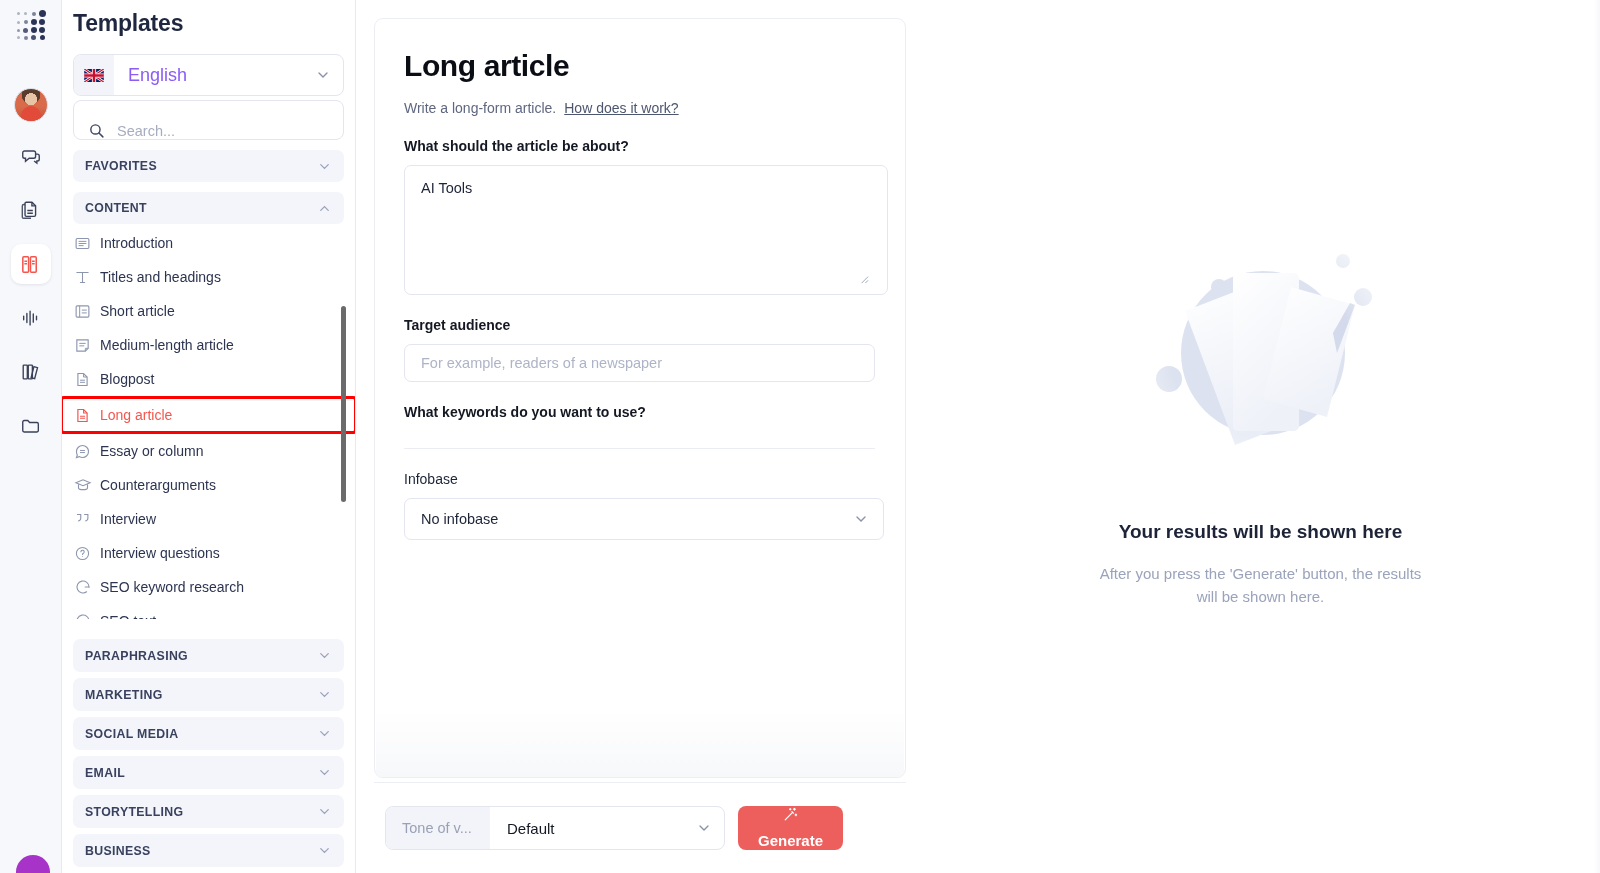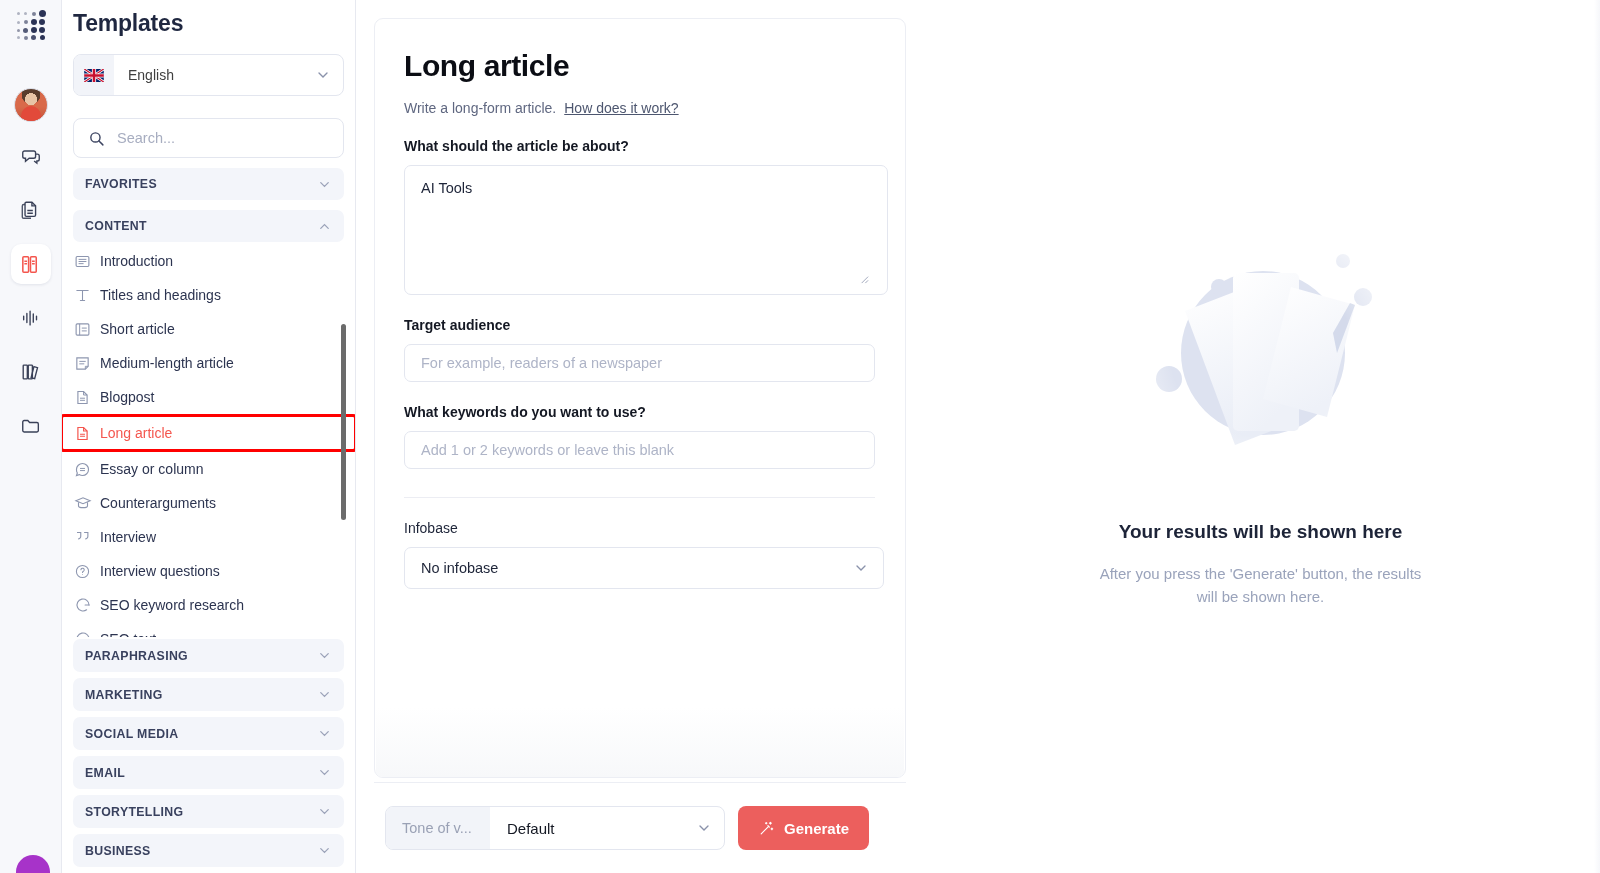--- a/index.html
+++ b/index.html
@@ -62,26 +62,26 @@
   .sb-pad { padding: 0 11px; }
   .lang-select {
     margin-top: 17px; height: 42px; border: 1px solid #e3e6ef; border-radius: 8px;
     display: flex; align-items: center; overflow: hidden; background: #fff; cursor: pointer;
   }
   .lang-flagbox {
     width: 40px; height: 100%; background: #f2f4f9;
     display: flex; align-items: center; justify-content: center;
   }
   .flag { width: 20px; height: 13px; display:block; }
-  .lang-label { flex: 1; padding-left: 14px; font-size: 14px; color: #404040; }
+  .lang-label { flex: 1; padding-left: 14px; font-size: 18px; color: #8b5cf6; }
   .chev { margin-right: 12px; color: #8a92ab; display: flex; }
 
   .search-box {
-    margin-top: 22px; height: 40px; border: 1px solid #e3e6ef; border-radius: 8px;
-    display: flex; align-items: center; background: #fff;
+    margin-top: 4px; height: 40px; border: 1px solid #e3e6ef; border-radius: 8px;
+    display: flex; align-items: flex-end; background: #fff;
   }
   .search-box svg { margin: 0 12px 0 14px; color: #3c4461; }
   .search-box input {
     border: 0; outline: 0; font-size: 14.5px; color: #232b45;
     font-family: inherit; background: transparent; flex: 1; padding-right: 10px;
   }
   .search-box input::placeholder { color: #a7adc0; }
 
   .sec-header {
     margin-top: 10px; height: 32px; background: #f3f5fa; border-radius: 7px;
@@ -161,21 +161,21 @@
     display: flex; align-items: center; overflow: hidden; background: #fff; cursor: pointer;
   }
   .tone-prefix {
     width: 104px; height: 100%; background: #f2f4f9; display: flex; align-items: center;
     padding-left: 16px; font-size: 14.5px; color: #9aa1b5;
   }
   .tone-val { flex: 1; padding-left: 17px; font-size: 15px; color: #141823; }
   .gen-btn {
     height: 44px; padding: 0 20px; background: #ec5f5d; border: 0; border-radius: 8px;
     color: #fff; font-size: 15px; font-weight: 700; font-family: inherit;
-    display: flex; align-items: center; gap: 9px; cursor: pointer;
+    display: flex; align-items: center; gap: 9px; cursor: pointer; flex-direction: column;
   }
 
   
   .collapse {
     position: absolute; left: 906px; top: 430px; width: 22px; height: 46px;
     background: #f3f4f8; border-radius: 5px 0 0 5px;
     display: flex; align-items: center; justify-content: center; cursor: pointer;
     color: #5c6480;
   }
 
@@ -505,21 +505,20 @@
               <svg width="11" height="11" viewBox="0 0 12 12" stroke="currentColor" stroke-width="1">
                   <path d="M11 4L4 11M11 8L8 11"></path>
                 </svg>
             </span>
           </div>
 
           <div class="field-label">Target audience</div>
           <input class="inp" type="text" value="" placeholder="For example, readers of a newspaper" style="">
 
           <div class="field-label">What keywords do you want to use?</div>
-          <input class="inp" type="text" value="" placeholder="Add 1 or 2 keywords or leave this blank" style="">
 
           <div class="divider"></div>
 
           <div class="field-label" style="margin-top:22px;font-weight:400;color:#1d2438">Infobase</div>
           <div class="sel">
             <span>No infobase</span>
             <span class="chev" style="margin-right:0">
               <svg width="16" height="16" viewBox="0 0 24 24" fill="none" stroke="currentColor" stroke-width="2" stroke-linecap="round">
                   <path d="M6 9l6 6 6-6"></path>
                 </svg>

